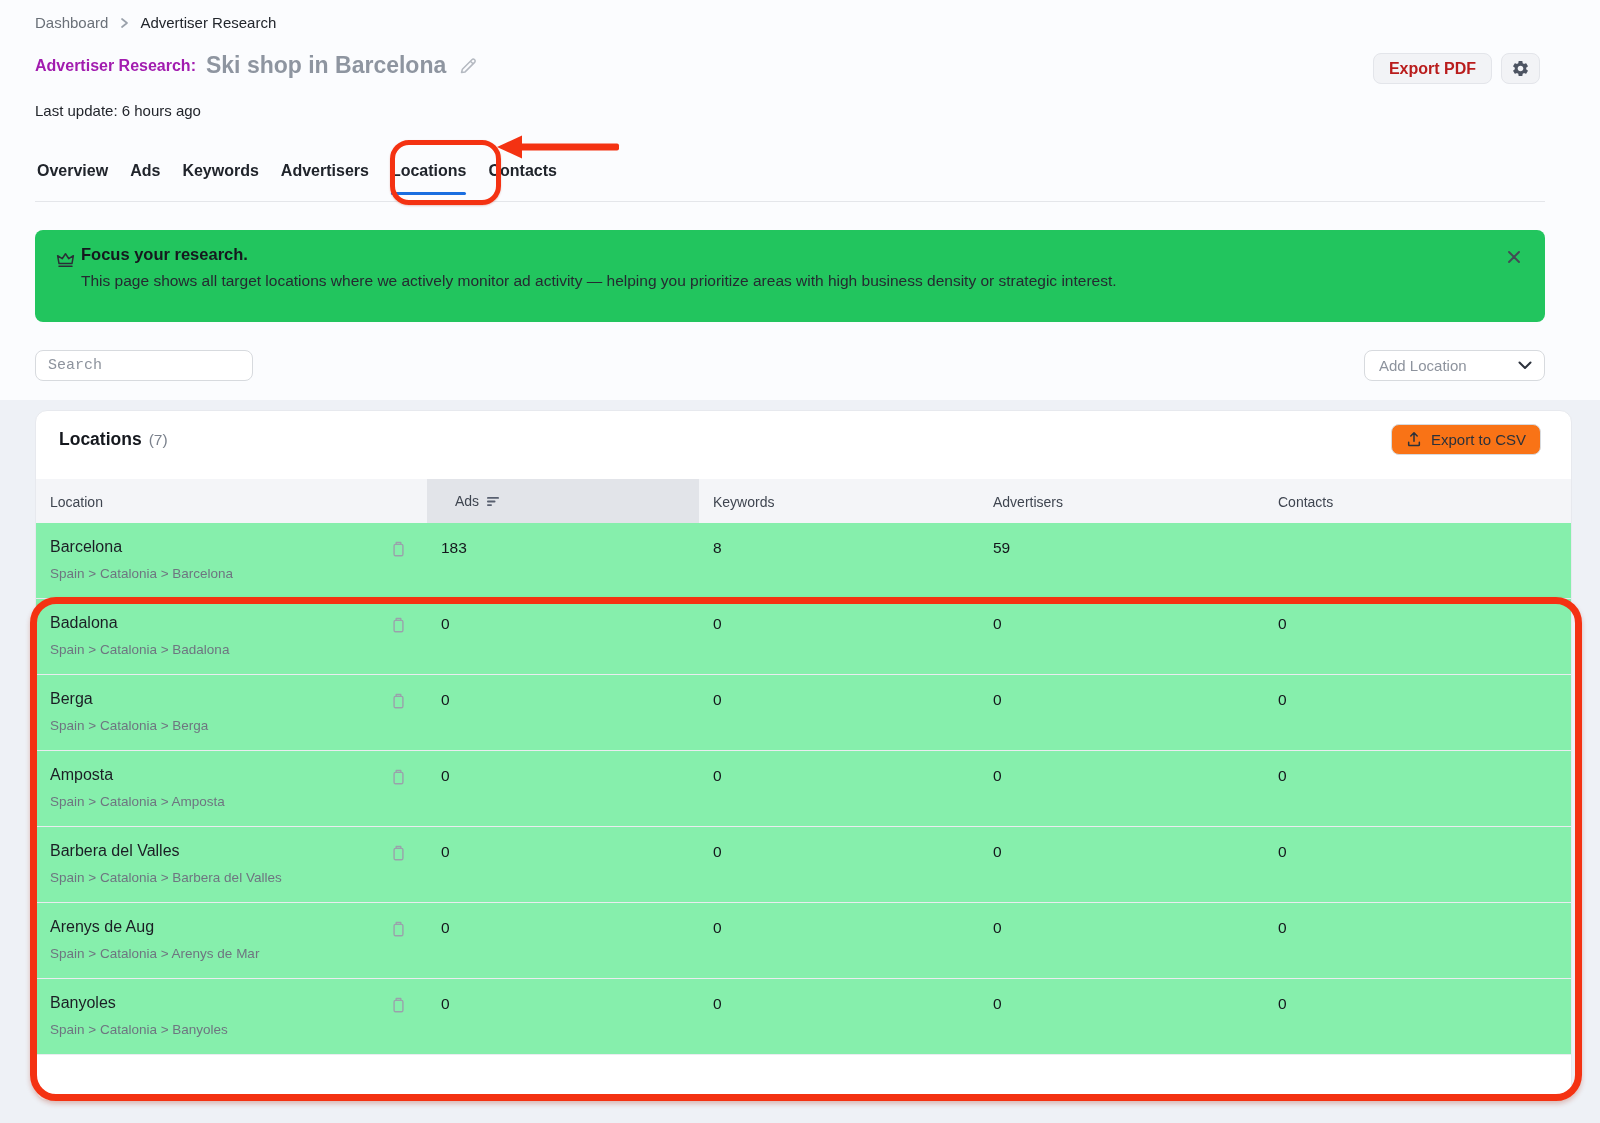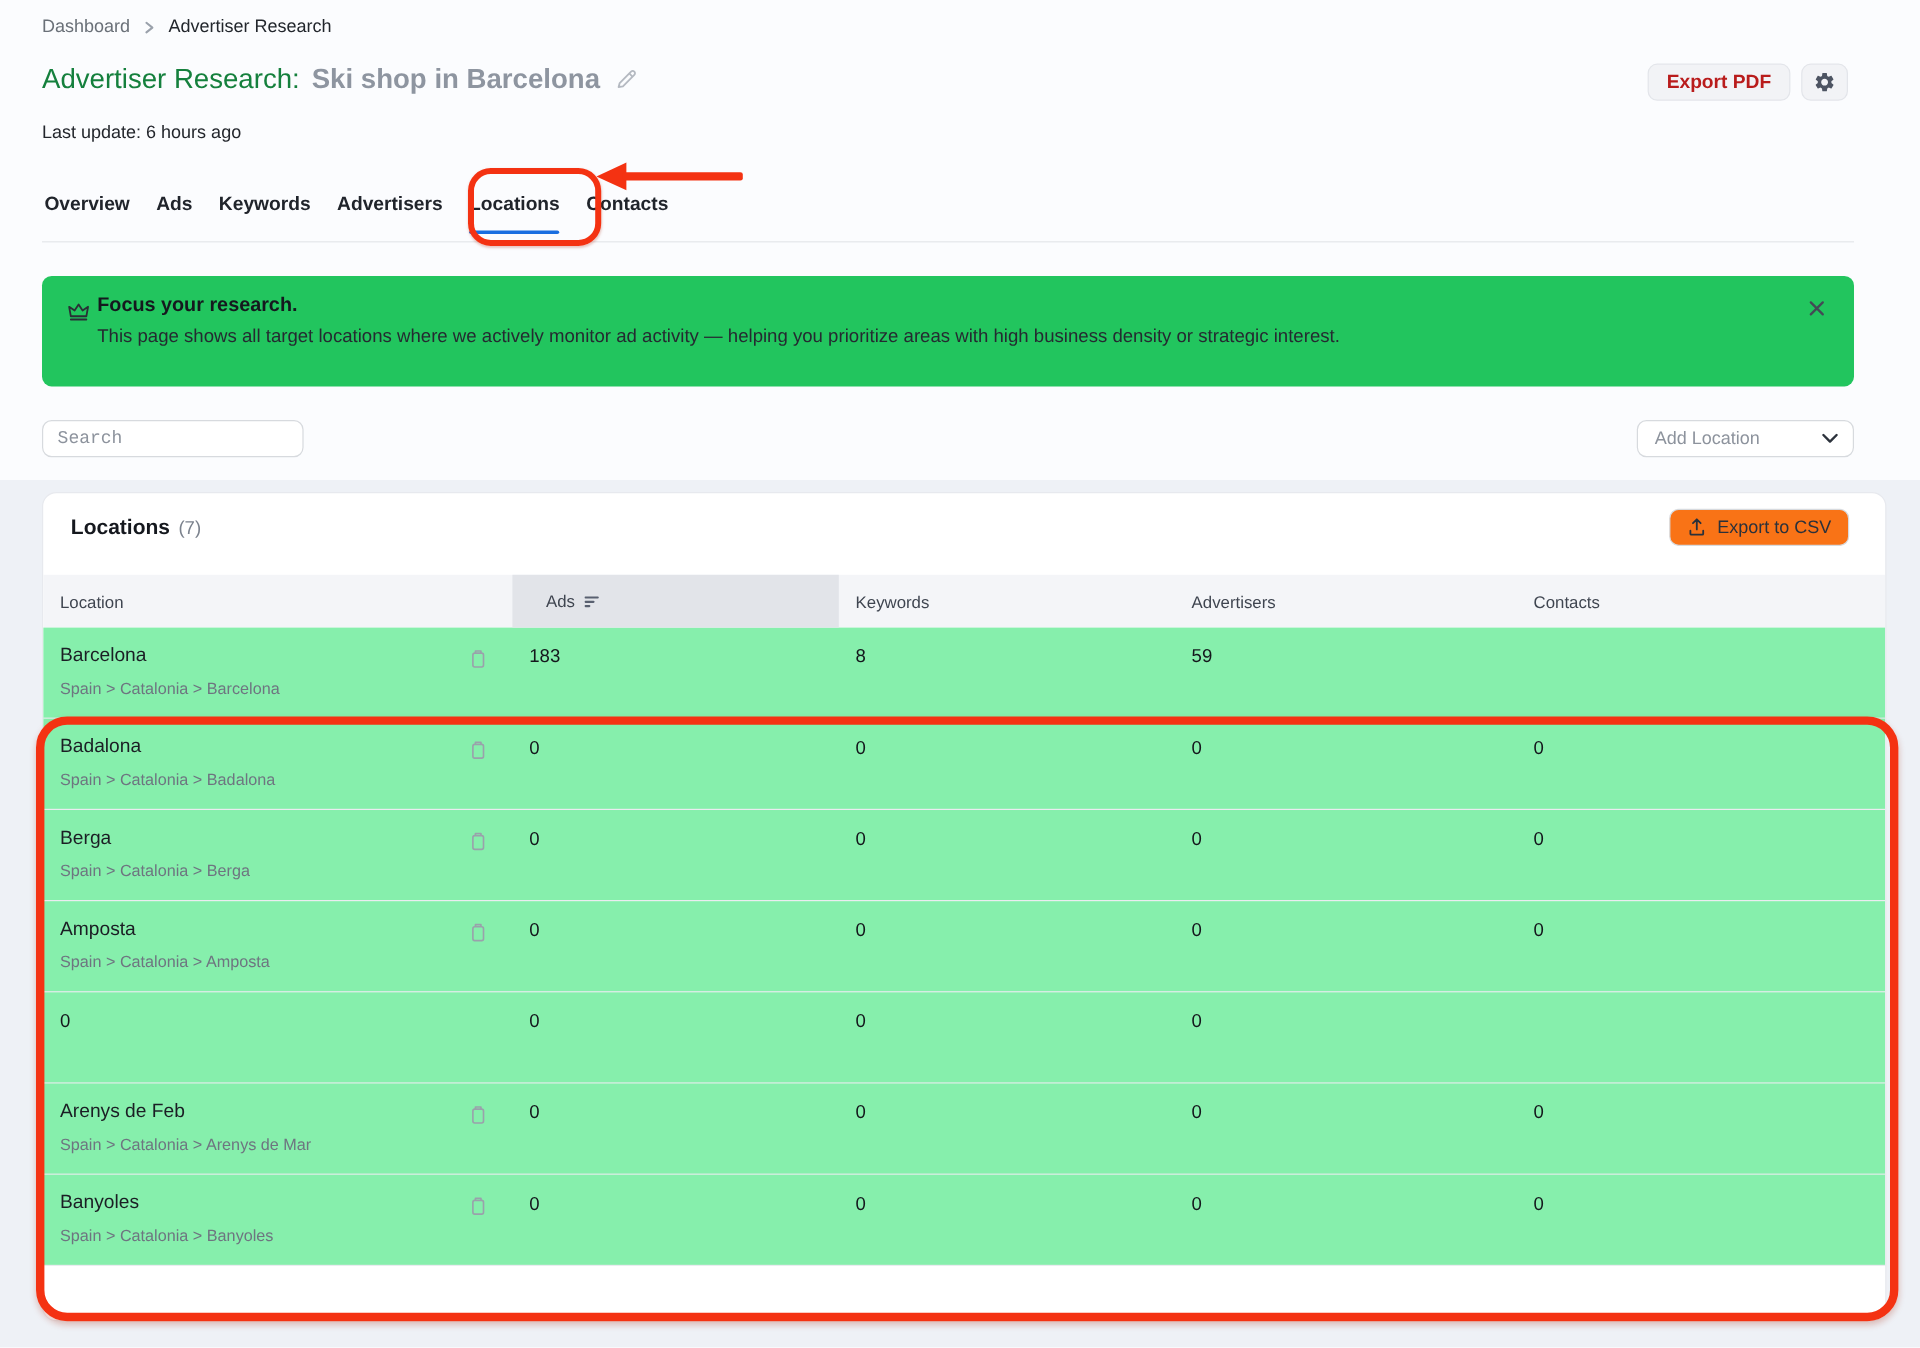--- a/index.html
+++ b/index.html
@@ -10,21 +10,21 @@
   }
   .bg-lower { position:absolute; left:0; top:400px; width:1600px; height:723px; background:#eef1f6; }
 
   
   .breadcrumb { position:absolute; left:35px; top:14px; display:flex; align-items:center; gap:11px; font-size:15px; }
   .crumb-root { color:#6a7078; }
   .crumb-current { color:#22262c; font-weight:500; }
 
   
   .title-row { position:absolute; left:35px; top:52px; display:flex; align-items:center; gap:10px; }
-  .page-title-prefix { font-size:23px; font-weight:400; color:#15803d; }
+  .page-title-prefix { font-size:16px; font-weight:700; color:#a21caf; }
   .page-title-name { font-size:23px; font-weight:700; color:#8e95a0; }
   .edit-btn { background:none; border:none; padding:0; margin-left:2px; cursor:pointer; display:flex; }
 
   .header-actions { position:absolute; top:53px; right:60px; display:flex; gap:9px; }
   .btn-light {
     height:31px; background:#f2f3f6; border:1px solid #e3e5ea; border-radius:8px;
     font-family:"Liberation Sans",sans-serif; font-size:16px; font-weight:600; color:#b91c1c;
     padding:0 15px; display:flex; align-items:center; cursor:pointer;
   }
   .btn-gear { width:39px; padding:0; justify-content:center; }
@@ -262,30 +262,42 @@
         </svg>
       </button>
     </div>
     <div class="cell cell-val">0</div>
     <div class="cell cell-val">0</div>
     <div class="cell cell-val">0</div>
     <div class="cell cell-val">0</div>
   </div>
 
   <div class="row grid-cols">
-    <div class="cell cell-val">0</div>
-    <div class="cell cell-val">0</div>
-    <div class="cell cell-val">0</div>
-    <div class="cell cell-val">0</div>
-  </div>
-
-  <div class="row grid-cols">
-    <div class="cell cell-location">
-      <div>
-        <div class="loc-name">Arenys de Feb</div>
+    <div class="cell cell-location">
+      <div>
+        <div class="loc-name">Barbera del Valles</div>
+        <div class="loc-path">Spain &gt; Catalonia &gt; Barbera del Valles</div>
+      </div>
+      <button class="trash-btn">
+        <svg width="17" height="20" viewBox="0 0 20 22" fill="none">
+          <path d="M7.3 5.5V3.4h5.4v2.1" stroke="#9aa1ab" stroke-width="1.6" stroke-linejoin="round"></path>
+          <rect x="4.8" y="5.5" width="10.4" height="13.5" rx="1.8" stroke="#9aa1ab" stroke-width="1.6"></rect>
+        </svg>
+      </button>
+    </div>
+    <div class="cell cell-val">0</div>
+    <div class="cell cell-val">0</div>
+    <div class="cell cell-val">0</div>
+    <div class="cell cell-val">0</div>
+  </div>
+
+  <div class="row grid-cols">
+    <div class="cell cell-location">
+      <div>
+        <div class="loc-name">Arenys de Aug</div>
         <div class="loc-path">Spain &gt; Catalonia &gt; Arenys de Mar</div>
       </div>
       <button class="trash-btn">
         <svg width="17" height="20" viewBox="0 0 20 22" fill="none">
           <path d="M7.3 5.5V3.4h5.4v2.1" stroke="#9aa1ab" stroke-width="1.6" stroke-linejoin="round"></path>
           <rect x="4.8" y="5.5" width="10.4" height="13.5" rx="1.8" stroke="#9aa1ab" stroke-width="1.6"></rect>
         </svg>
       </button>
     </div>
     <div class="cell cell-val">0</div>

